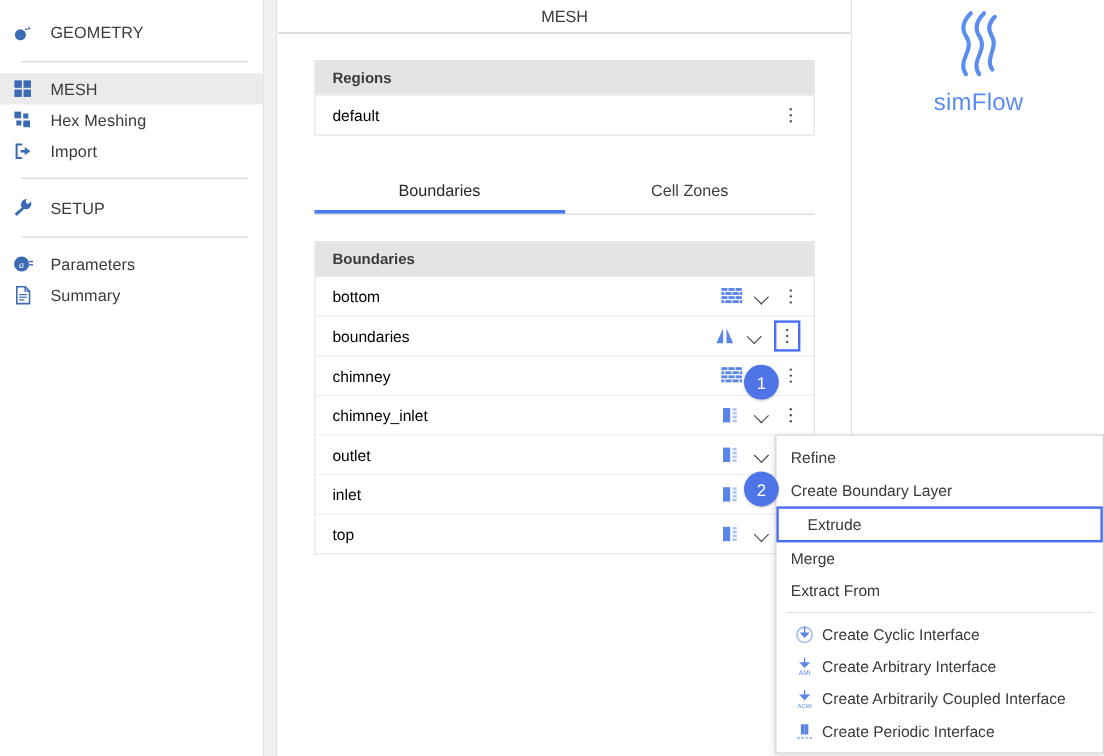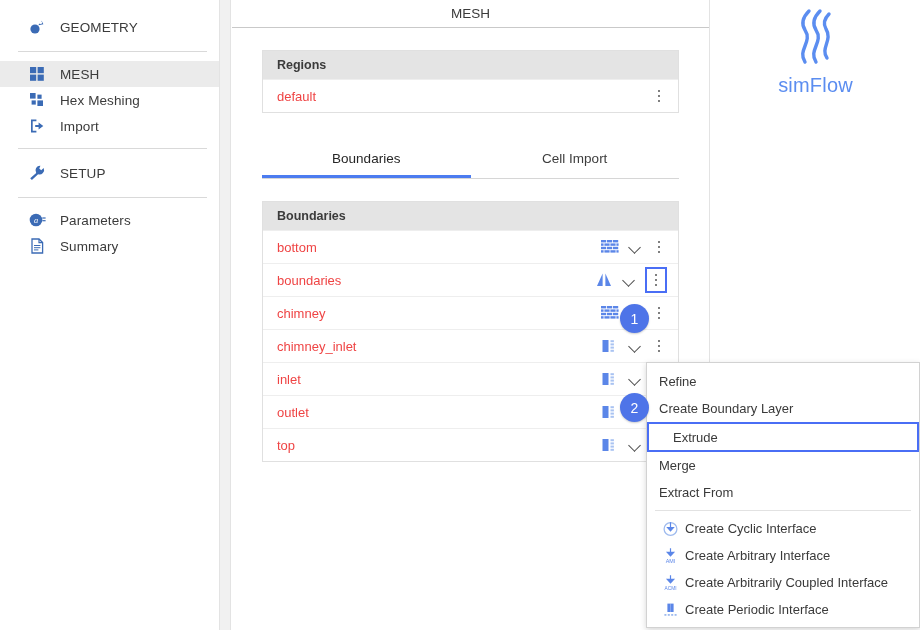--- a/index.html
+++ b/index.html
@@ -19,21 +19,21 @@
   .sidebar {
     position: absolute;
     left: 0; top: 0;
     width: 219px; height: 630px;
     background: #ffffff;
   }
   .nav-item {
     display: flex;
     align-items: center;
     height: 26px;
-    padding-left: 26px;
+    padding-left: 8px;
     cursor: default;
   }
   .nav-item.header-item { height: 30px; }
   .nav-item.active { background: #ebebeb; }
   .nav-icon {
     width: 22px; height: 22px;
     display: flex; align-items: center; justify-content: center;
     margin-right: 12px;
     flex: 0 0 22px;
   }
@@ -96,21 +96,21 @@
     height: 33px;
     display: flex; align-items: center;
     padding: 0 11px 0 14px;
     border-top: 1px solid #eeeeee;
     background: #fff;
   }
   .card-row:first-of-type { border-top: none; }
   .row-name {
     flex: 1;
     font-size: 13px;
-    color: #ef4444;
+    color: #000000;
   }
   .row-icons { display: flex; align-items: center; gap: 9px; }
 
   .kebab {
     width: 16px; height: 20px;
     display: flex; flex-direction: column;
     align-items: center; justify-content: center;
     gap: 2.5px;
     cursor: pointer;
   }
@@ -349,21 +349,21 @@
             </span>
         </span>
       </div>
     </div>
 
     <div class="tabs">
       <div class="tab active">
         <span>Boundaries</span>
       </div>
       <div class="tab">
-        <span>Cell Import</span>
+        <span>Cell Zones</span>
       </div>
     </div>
 
     <div class="spacer-tabs"></div>
 
     <div class="card" style="margin-top:0;">
       <div class="card-head">Boundaries</div>
 
       <div class="card-row">
         <span class="row-name">bottom</span>
@@ -464,21 +464,21 @@
           <span class="chev"></span>
           <span class="kebab">
               <i></i>
               <i></i>
               <i></i>
             </span>
         </span>
       </div>
 
       <div class="card-row">
-        <span class="row-name">inlet</span>
+        <span class="row-name">outlet</span>
         <span class="row-icons">
           <span class="bicon">
             <svg width="18" height="16" viewBox="0 0 18 16">
               <rect x="1.5" y="2" width="6" height="12" fill="#5b86e8"></rect>
               <g fill="#a9c3f2">
                 <rect x="9.5" y="2.2" width="3.4" height="2"></rect>
                 <rect x="9.5" y="5.4" width="3.4" height="2"></rect>
                 <rect x="9.5" y="8.6" width="3.4" height="2"></rect>
                 <rect x="9.5" y="11.8" width="3.4" height="2"></rect>
               </g>
@@ -487,21 +487,21 @@
           <span class="chev"></span>
           <span class="kebab">
               <i></i>
               <i></i>
               <i></i>
             </span>
         </span>
       </div>
 
       <div class="card-row">
-        <span class="row-name">outlet</span>
+        <span class="row-name">inlet</span>
         <span class="row-icons">
           <span class="bicon">
             <svg width="18" height="16" viewBox="0 0 18 16">
               <rect x="1.5" y="2" width="6" height="12" fill="#5b86e8"></rect>
               <g fill="#a9c3f2">
                 <rect x="9.5" y="2.2" width="3.4" height="2"></rect>
                 <rect x="9.5" y="5.4" width="3.4" height="2"></rect>
                 <rect x="9.5" y="8.6" width="3.4" height="2"></rect>
                 <rect x="9.5" y="11.8" width="3.4" height="2"></rect>
               </g>

